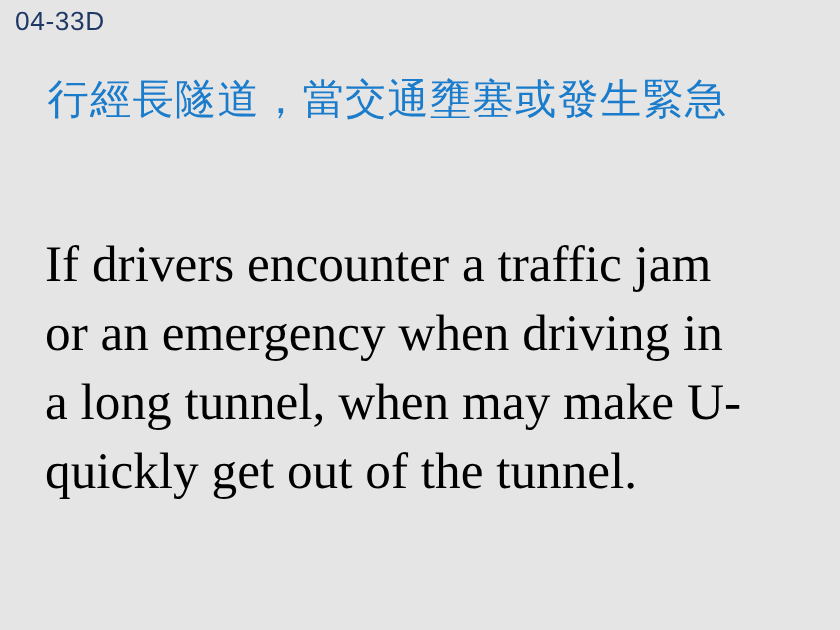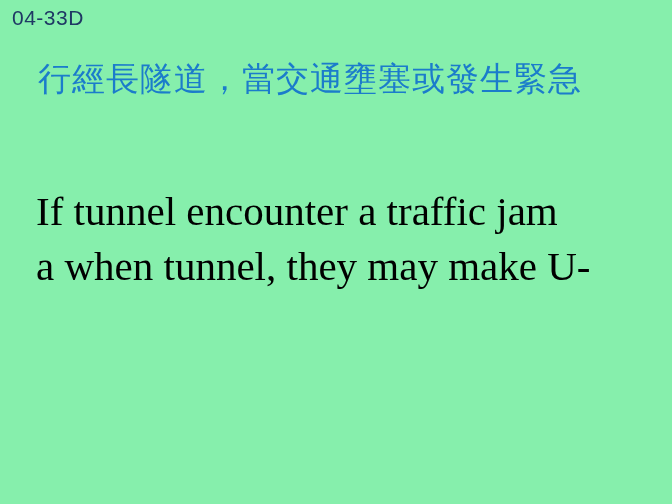--- a/index.html
+++ b/index.html
@@ -4,21 +4,21 @@
 <style>
   html, body {
     margin: 0;
     padding: 0;
     background: #ffffff;
   }
   .page {
     position: relative;
     width: 672px;
     height: 504px;
-    background: #86efac;
+    background: #e5e5e5;
     overflow: hidden;
     font-family: "Liberation Sans", sans-serif;
   }
   .code-label {
     position: absolute;
     left: 12px;
     top: 6px;
     font-size: 21px;
     font-weight: 400;
     color: #1f3864;
@@ -58,17 +58,19 @@
 
 <div class="page">
 
   <div class="code-label">04-33D</div>
 
   <div class="zh-block">
     <div class="zh-line">行經長隧道，當交通壅塞或發生緊急</div>
   </div>
 
   <div class="en-block">
-    <div class="en-line">If tunnel encounter a traffic jam</div>
-    <div class="en-line">a when tunnel, they may make U-</div>
+    <div class="en-line">If drivers encounter a traffic jam</div>
+    <div class="en-line">or an emergency when driving in</div>
+    <div class="en-line">a long tunnel, when may make U-</div>
+    <div class="en-line">quickly get out of the tunnel.</div>
   </div>
 
 </div>
 
 </body></html>

